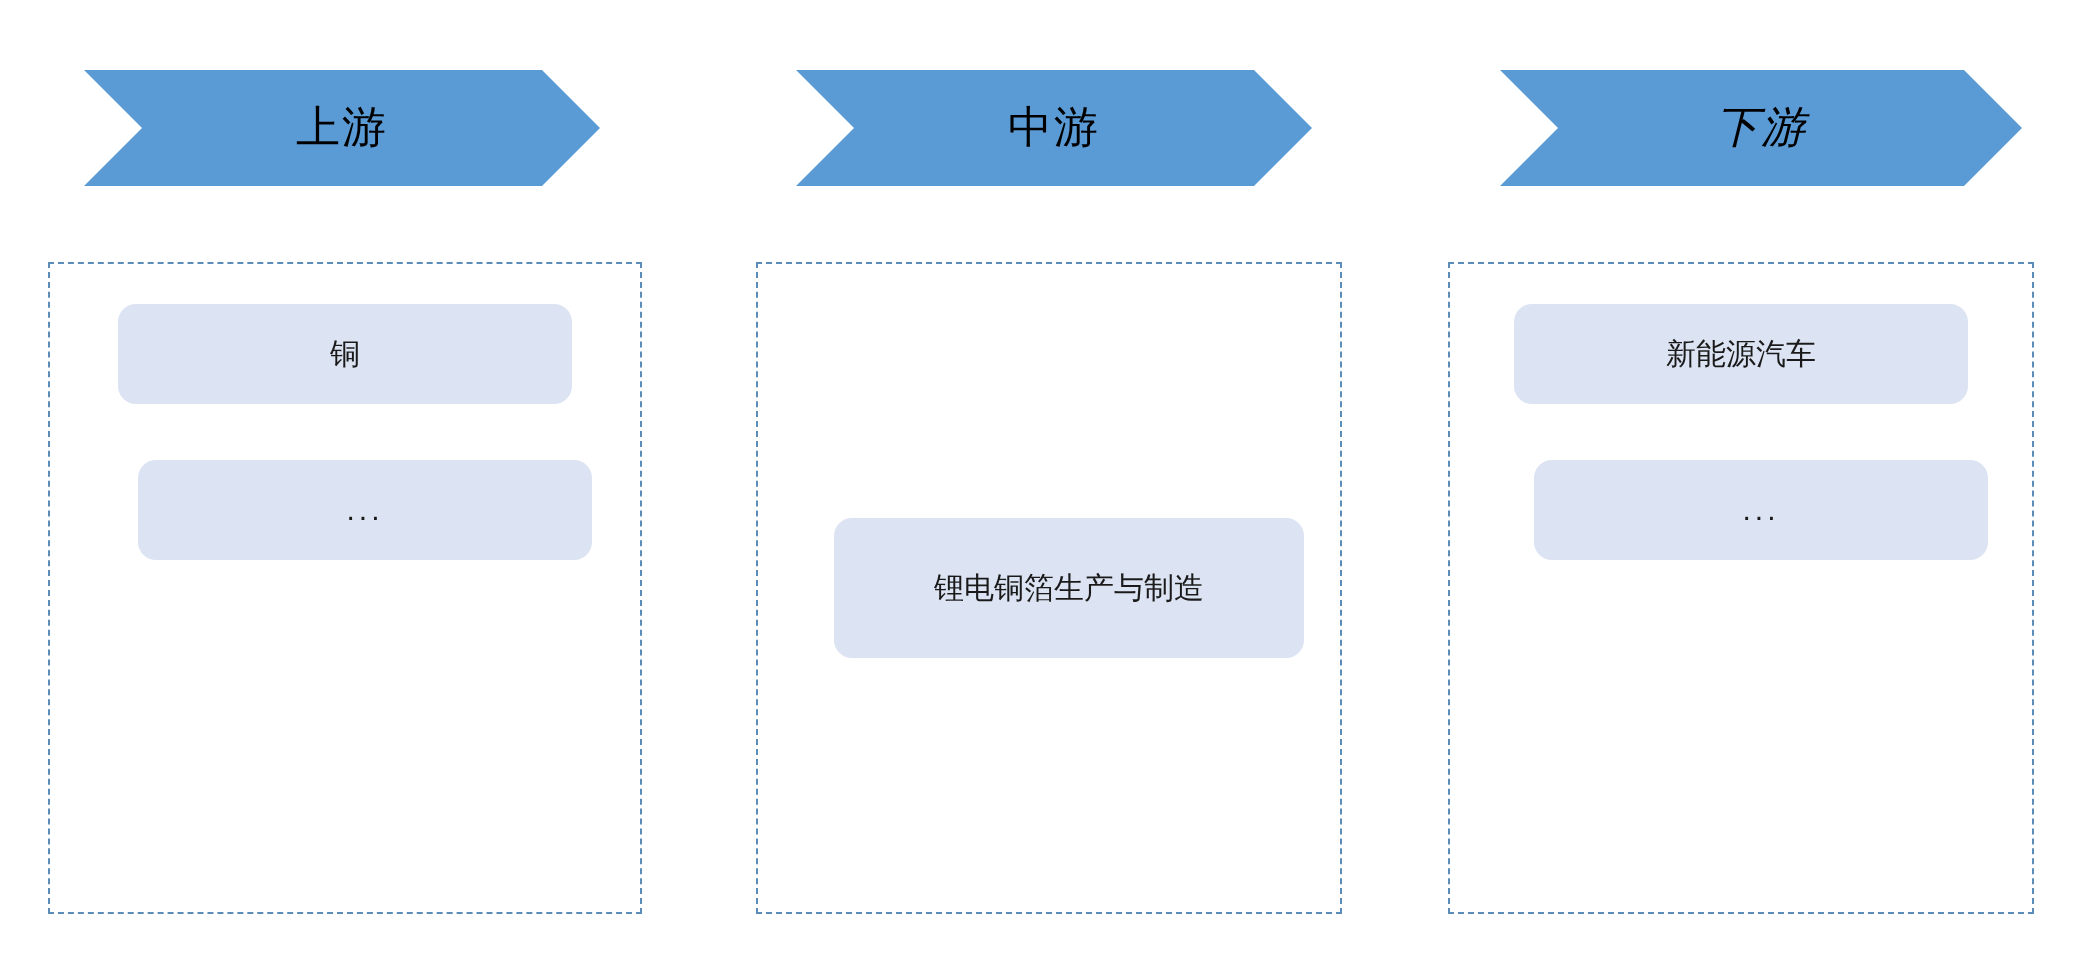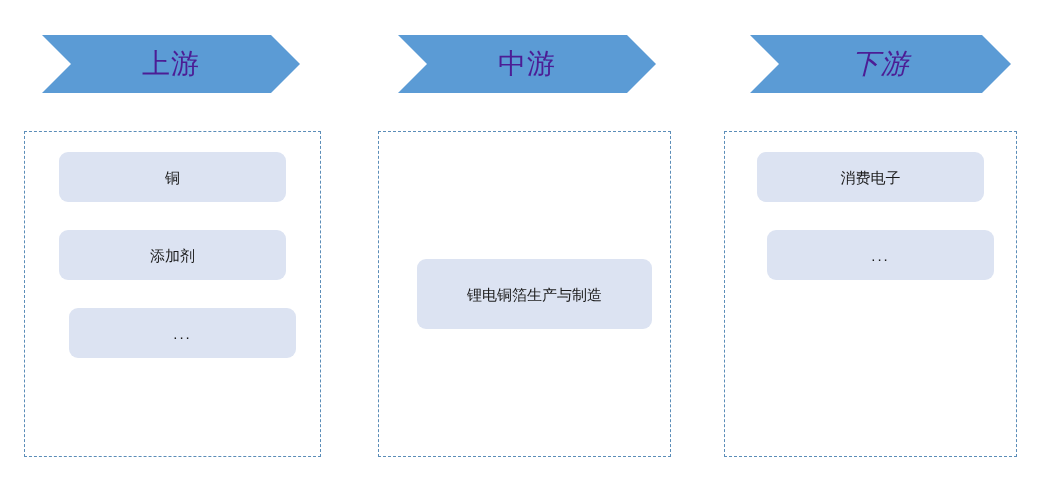--- a/index.html
+++ b/index.html
@@ -42,22 +42,22 @@
     clip-path: polygon(0 0, calc(100% - 29px) 0, 100% 50%, calc(100% - 29px) 100%, 0 100%, 29px 50%);
     display: flex;
     align-items: center;
     justify-content: center;
   }
   .col-upstream  .chevron { left: 42px;  width: 258px; }
   .col-midstream .chevron { left: 43px;  width: 258px; text-align: right; }
   .col-downstream.chev-host .chevron { left: 50px; width: 261px; font-style: italic; }
 
   .chevron-label {
-    color: #4c1d95;
-    font-size: 28px;
+    color: #000000;
+    font-size: 22px;
     line-height: 1;
     letter-spacing: 1px;
     white-space: nowrap;
     user-select: none;
   }
 
   
   .dashed-box {
     position: absolute;
     top: 131px;
@@ -130,23 +130,20 @@
     </div>
 
     <div class="dashed-box">
       <div class="item-list spread">
 
         <div class="item-box">
           <span class="item-label">铜</span>
         </div>
 
 
-        <div class="item-box">
-          <span class="item-label">添加剂</span>
-        </div>
 
         <div class="item-box">
           <span class="item-label ellipsis">...</span>
         </div>
 
       </div>
     </div>
   </div>
 
   <div class="column col-midstream">
@@ -168,24 +165,24 @@
 
   <div class="column col-downstream chev-host">
 
     <div class="chevron">
       <span class="chevron-label">下游</span>
     </div>
 
     <div class="dashed-box">
       <div class="item-list spread">
 
+        <div class="item-box">
+          <span class="item-label">新能源汽车</span>
+        </div>
 
-        <div class="item-box">
-          <span class="item-label">消费电子</span>
-        </div>
 
 
         <div class="item-box">
           <span class="item-label ellipsis">...</span>
         </div>
 
       </div>
     </div>
   </div>
 

